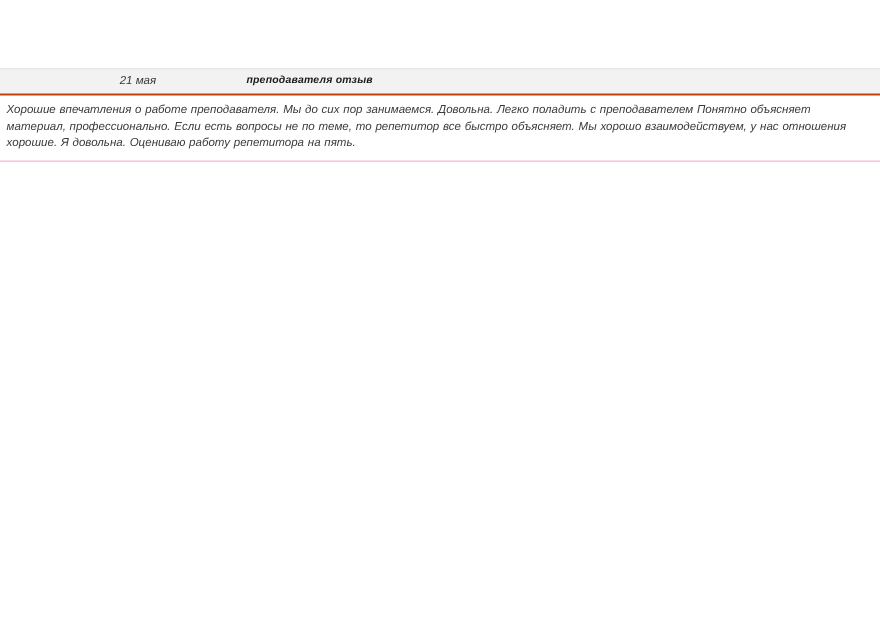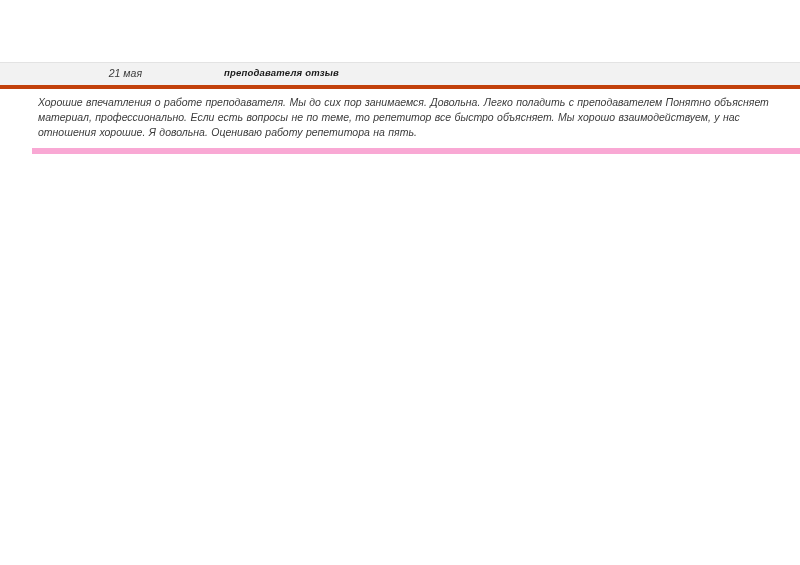--- a/index.html
+++ b/index.html
@@ -24,21 +24,21 @@
     position: absolute;
     top: 62px;
     left: 0;
     width: 800px;
   }
   .review-header {
     position: relative;
     height: 22px;
     background: #f2f2f2;
     border-top: 1px solid #e3e3e3;
-    border-bottom: 4px solid #c2410c;
+    border-bottom: 2px solid #c2410c;
   }
   .review-date {
     position: absolute;
     left: 62px;
     top: 4px;
     width: 80px;
     text-align: right;
     font-size: 10.5px;
     font-style: italic;
     color: #3a3a3a;
@@ -52,22 +52,21 @@
     font-weight: bold;
     font-style: italic;
     letter-spacing: 0.2px;
     color: #1a1a1a;
     white-space: nowrap;
   }
   .review-body {
     position: relative;
     padding: 6px 12px 8px 6px;
     background: #ffffff;
-    border-bottom: 6px solid #f9a8d4;
-    margin-left: 32px;
+    border-bottom: 1px solid #f9a8d4;
   }
   .review-text {
     font-size: 10.5px;
     font-style: italic;
     line-height: 15px;
     color: #3b3b3b;
     text-align: left;
     word-spacing: 0.5px;
   }
 </style>

